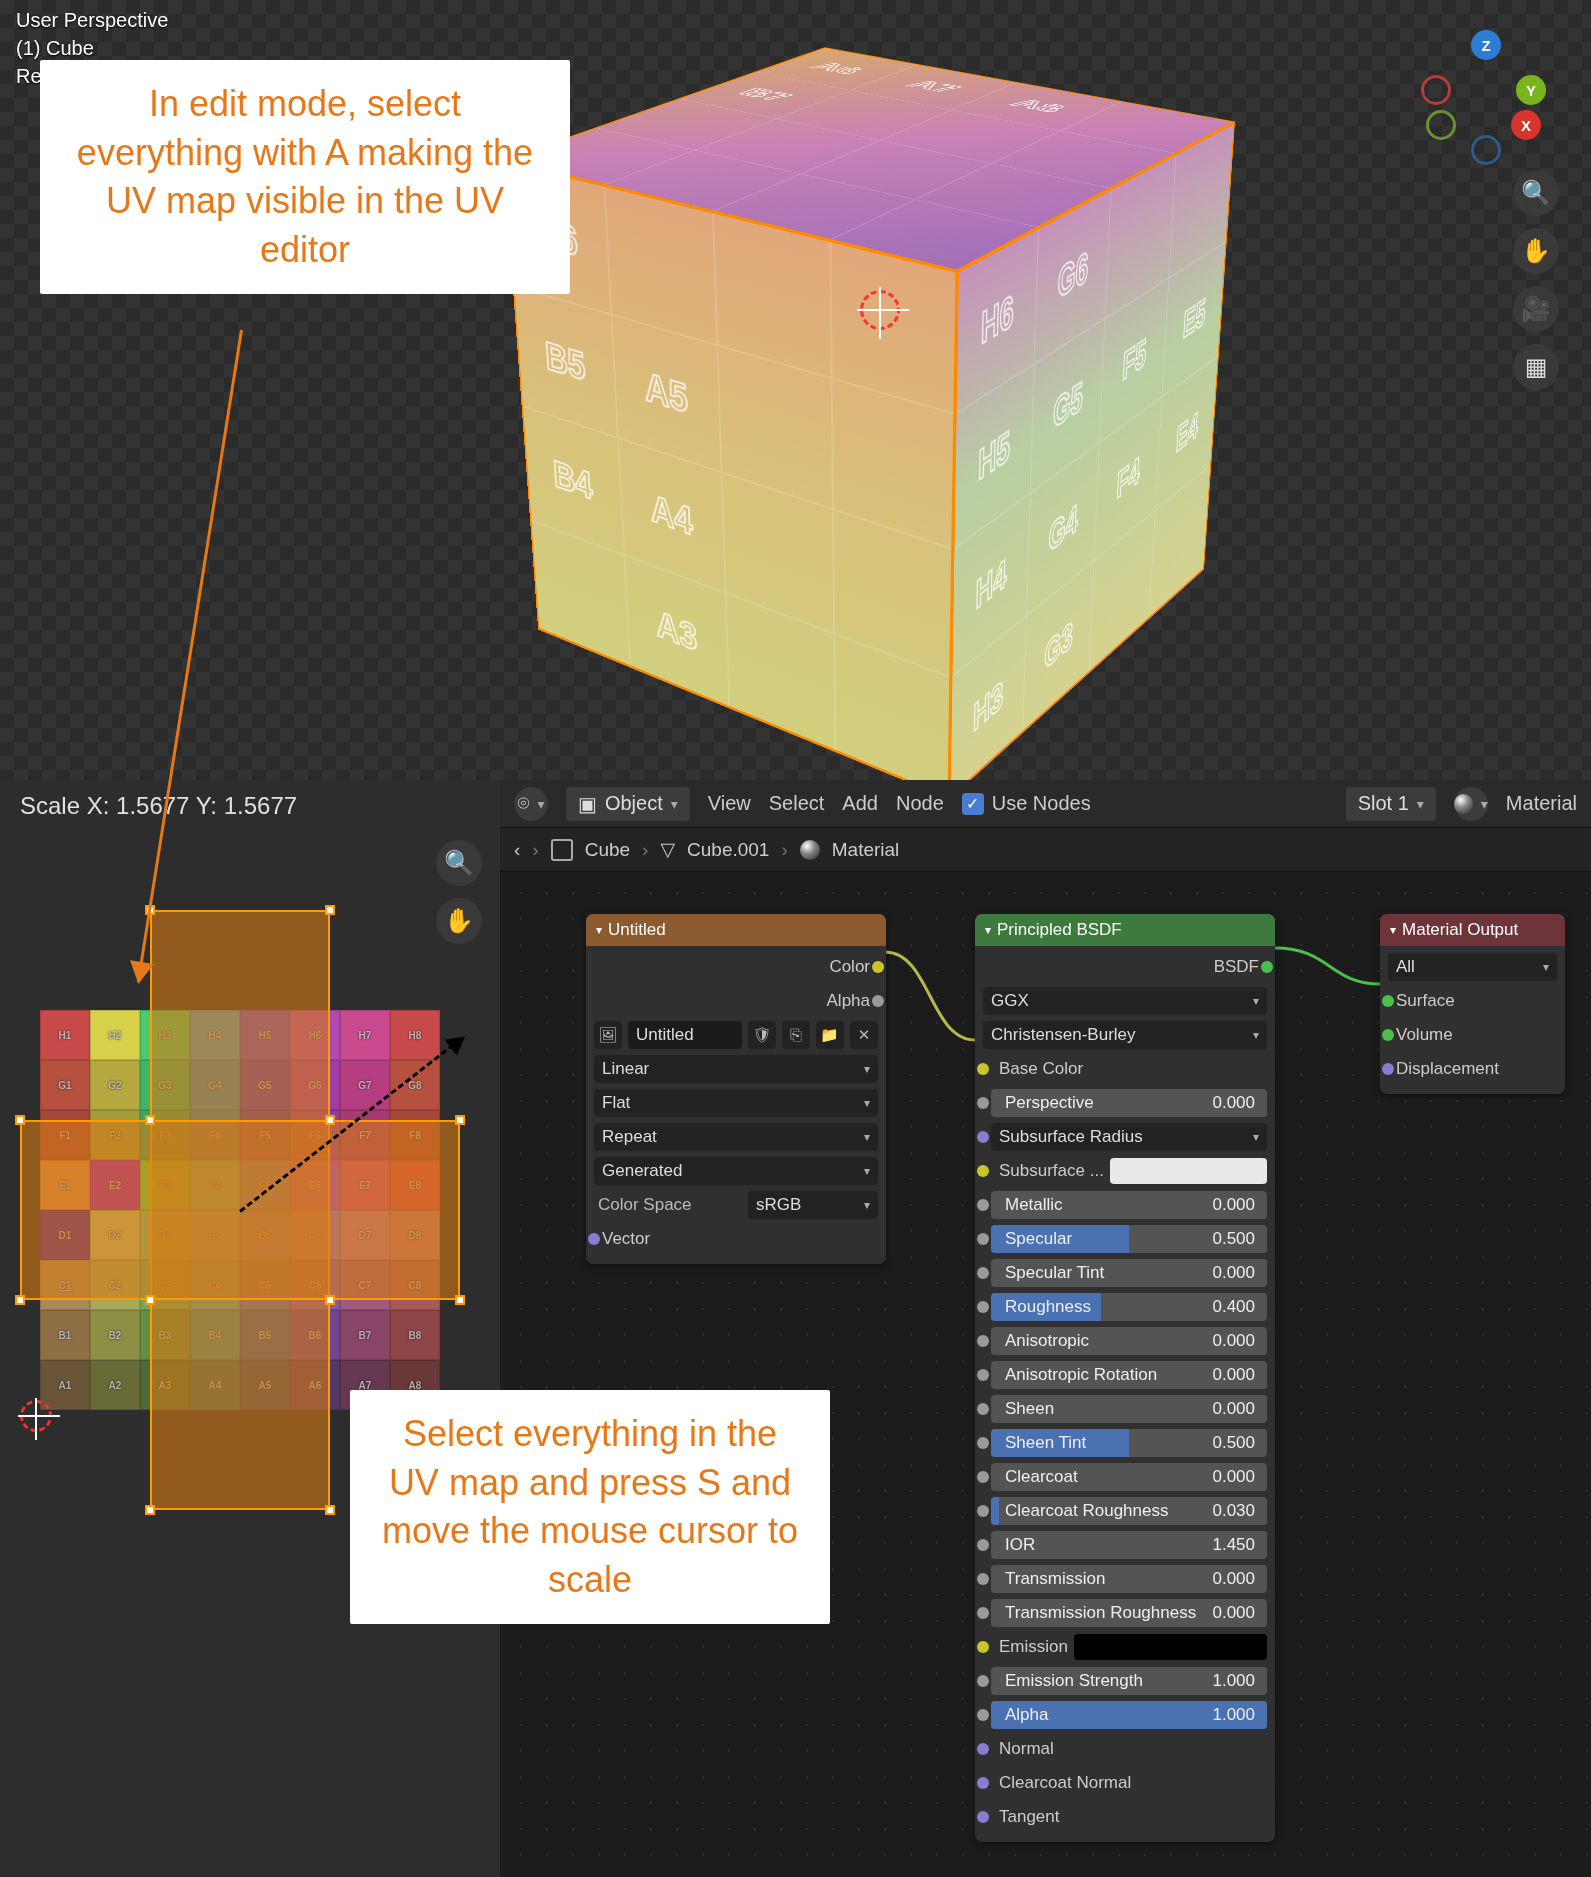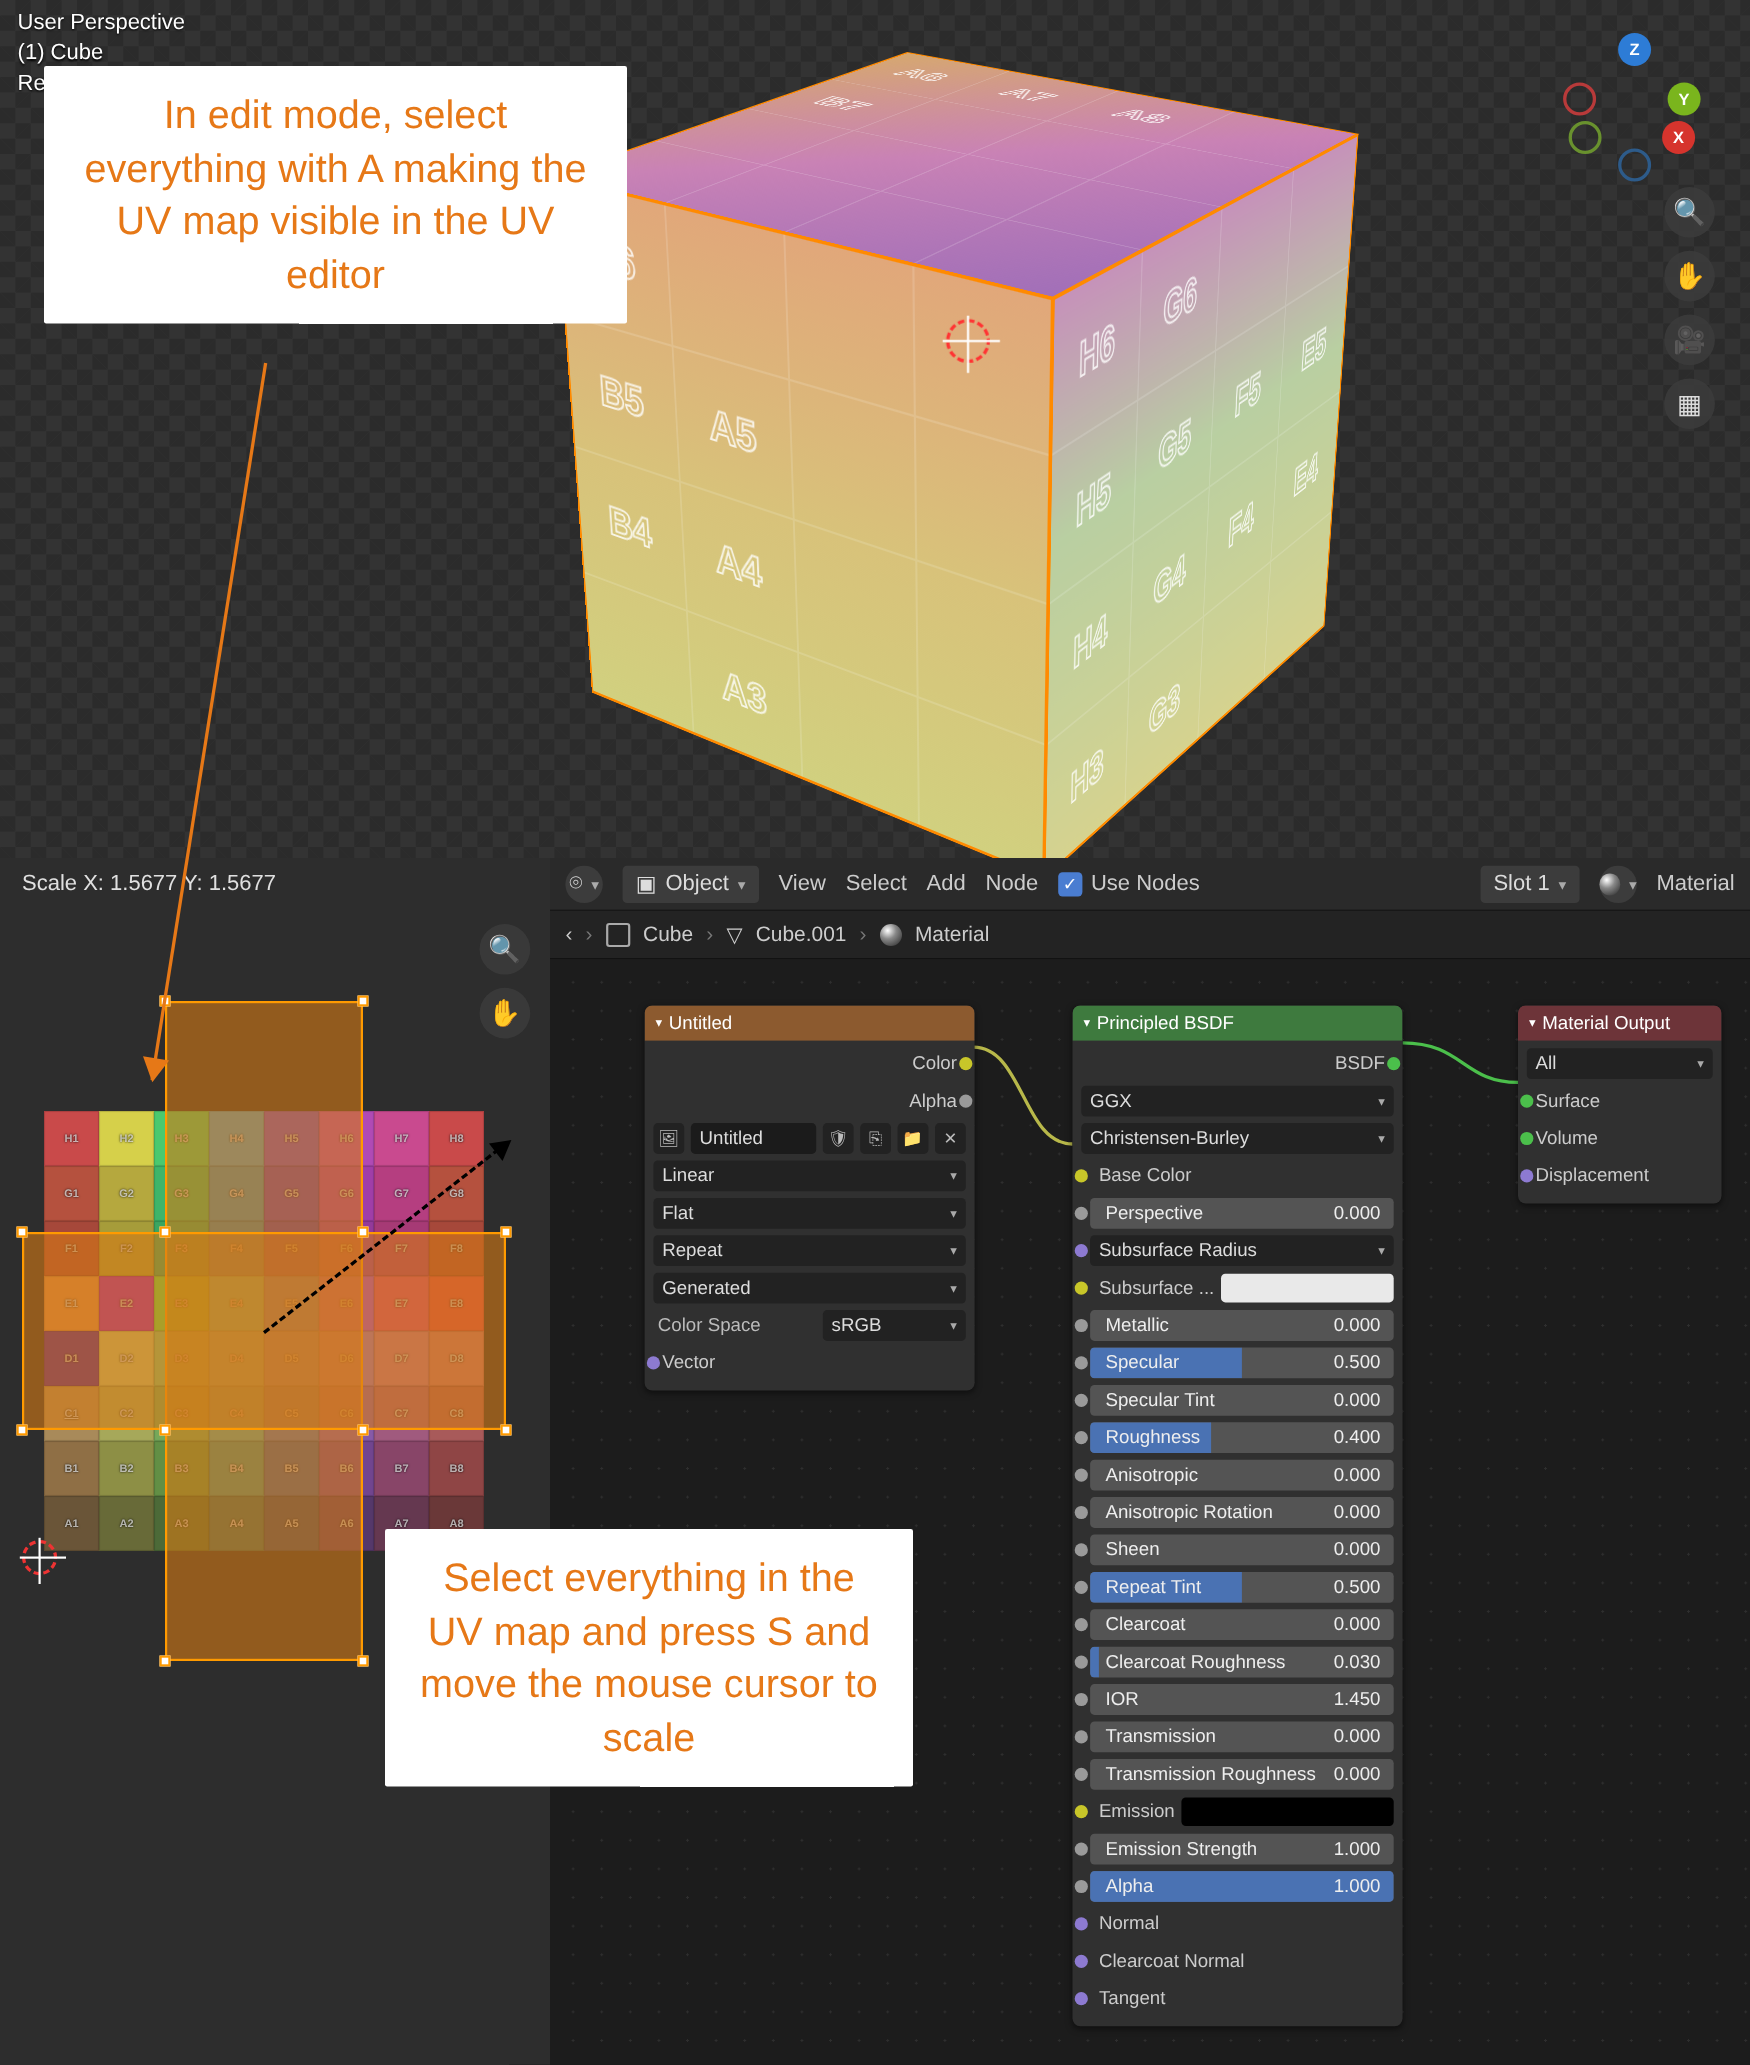--- a/index.html
+++ b/index.html
@@ -84,21 +84,21 @@
     content:""; position:absolute; bottom:-2px; left:-10px;
     border-left:12px solid transparent; border-right:12px solid transparent;
     border-top:22px solid #e67817;
   }
 
   
   .uv-editor {
     position:absolute; left:0; top:780px; width:500px; height:1097px;
     background:#2d2d2d;
   }
-  .uv-status { position:absolute; left:20px; top:12px; font-size:20px; color:#e0e0e0; }
+  .uv-status { position:absolute; left:20px; top:12px; font-size:24px; color:#e0e0e0; }
   .uv-side-btns { position:absolute; right:18px; top:60px; display:flex; flex-direction:column; gap:12px; }
 
   .uv-canvas {
     position:absolute; left:40px; top:230px; width:400px; height:400px;
   }
   .uv-grid {
     position:absolute; left:0; top:0; width:400px; height:400px;
     display:grid; grid-template-columns:repeat(8,1fr); grid-template-rows:repeat(8,1fr);
     font-size:10px;
   }
@@ -697,21 +697,21 @@
             <div class="slider">
               <div class="fill" style="width: 0%;"></div>
               <span class="lbl">Sheen</span>
               <span class="val">0.000</span>
             </div>
           </div>
           <div class="node-row left">
             <span class="socket in sk-grey"></span>
             <div class="slider">
               <div class="fill" style="width: 50%;"></div>
-              <span class="lbl">Repeat Tint</span>
+              <span class="lbl">Sheen Tint</span>
               <span class="val">0.500</span>
             </div>
           </div>
           <div class="node-row left">
             <span class="socket in sk-grey"></span>
             <div class="slider">
               <div class="fill" style="width: 0%;"></div>
               <span class="lbl">Clearcoat</span>
               <span class="val">0.000</span>
             </div>

